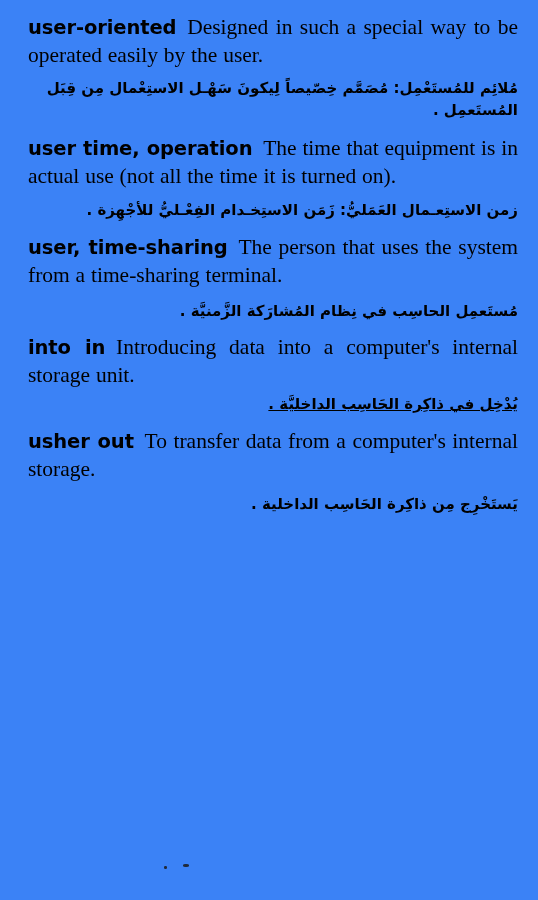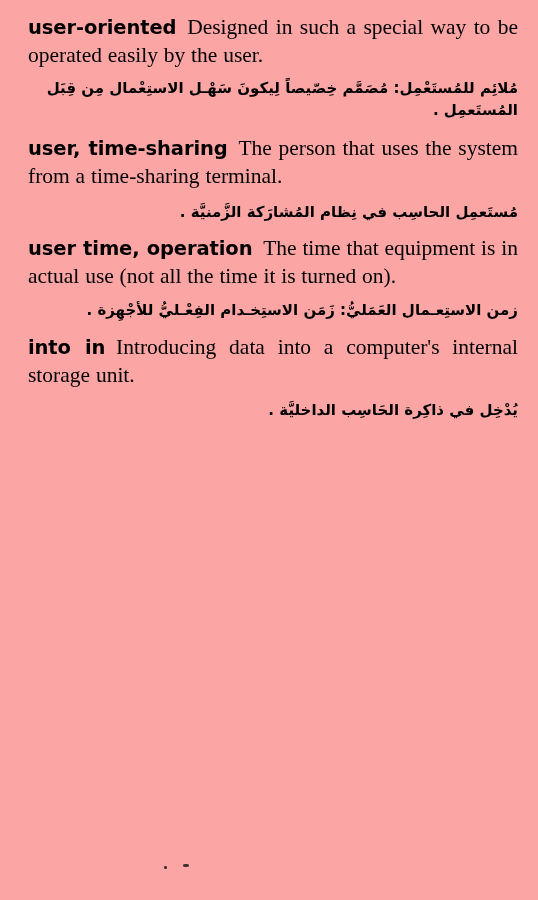--- a/index.html
+++ b/index.html
@@ -11,21 +11,21 @@
     width: 538px;
     height: 900px;
     overflow: hidden;
     font-family: "Liberation Serif", serif;
     color: #000000;
   }
   #page {
     position: relative;
     width: 538px;
     height: 900px;
-    background: #fca5a5;
+    background: #3b82f6;
     padding: 16px;
     box-sizing: border-box;
   }
   .column {
     position: absolute;
     left: 28px;
     top: 14px;
     width: 490px;
   }
   .entry {
@@ -64,55 +64,59 @@
     color: #000;
   }
   
   #entry-0 { margin-bottom: 14px; }
   #entry-0 .arabic { margin-top: 7px; }
   #entry-1 { margin-bottom: 13px; }
   #entry-1 .arabic { margin-top: 8px; }
   #entry-2 { margin-bottom: 12px; }
   #entry-2 .arabic { margin-top: 10px; }
   #entry-3 { margin-bottom: 13px; }
-  #entry-3 .arabic { margin-top: 9px; }
+  #entry-3 .arabic { margin-top: 3px; text-decoration: underline; }
   #entry-4 .arabic { margin-top: 9px; }
   .speck {
     position: absolute;
     background: #1b1b1b;
     border-radius: 40%;
     opacity: 0.85;
   }
 </style>
 </head>
 <body>
 
 <div id="page">
 
   <div class="column">
 
     <div class="entry" id="entry-0">
       <p class="def"><span class="headword">user-oriented</span><span>Designed in such a special way to be operated easily by the user.</span></p>
       <p class="arabic">مُلائِم للمُستَعْمِل: مُصَمَّم خِصّيصاً لِيكونَ سَهْـل الاستِعْمال مِن قِبَل المُستَعمِل .</p>
     </div>
 
+    <div class="entry" id="entry-1">
+      <p class="def"><span class="headword">user time, operation</span><span>The time that equipment is in actual use (not all the time it is turned on).</span></p>
+      <p class="arabic">زمن الاستِعـمال العَمَليُّ: زَمَن الاستِخـدام الفِعْـليُّ للأجْهِزة .</p>
+    </div>
+
     <div class="entry" id="entry-2">
       <p class="def"><span class="headword">user, time-sharing</span><span>The person that uses the system from a time-sharing terminal.</span></p>
       <p class="arabic">مُستَعمِل الحاسِب في نِظام المُشارَكة الزَّمنيَّة .</p>
-    </div>
-
-    <div class="entry" id="entry-1">
-      <p class="def"><span class="headword">user time, operation</span><span>The time that equipment is in actual use (not all the time it is turned on).</span></p>
-      <p class="arabic">زمن الاستِعـمال العَمَليُّ: زَمَن الاستِخـدام الفِعْـليُّ للأجْهِزة .</p>
     </div>
 
     <div class="entry" id="entry-3">
       <p class="def"><span class="headword">into in</span><span>Introducing data into a computer's internal storage unit.</span></p>
       <p class="arabic">يُدْخِل في ذاكِرة الحَاسِب الداخليَّة .</p>
     </div>
 
+    <div class="entry" id="entry-4">
+      <p class="def"><span class="headword">usher out</span><span>To transfer data from a computer's internal storage.</span></p>
+      <p class="arabic">يَستَخْرِج مِن ذاكِرة الحَاسِب الداخلية .</p>
+    </div>
 
   </div>
 
   <span class="speck" style="left:164px; top:866px; width:3px; height:3px;"></span>
   <span class="speck" style="left:183px; top:864px; width:6px; height:3px;"></span>
 
 </div>
 
 </body></html>

